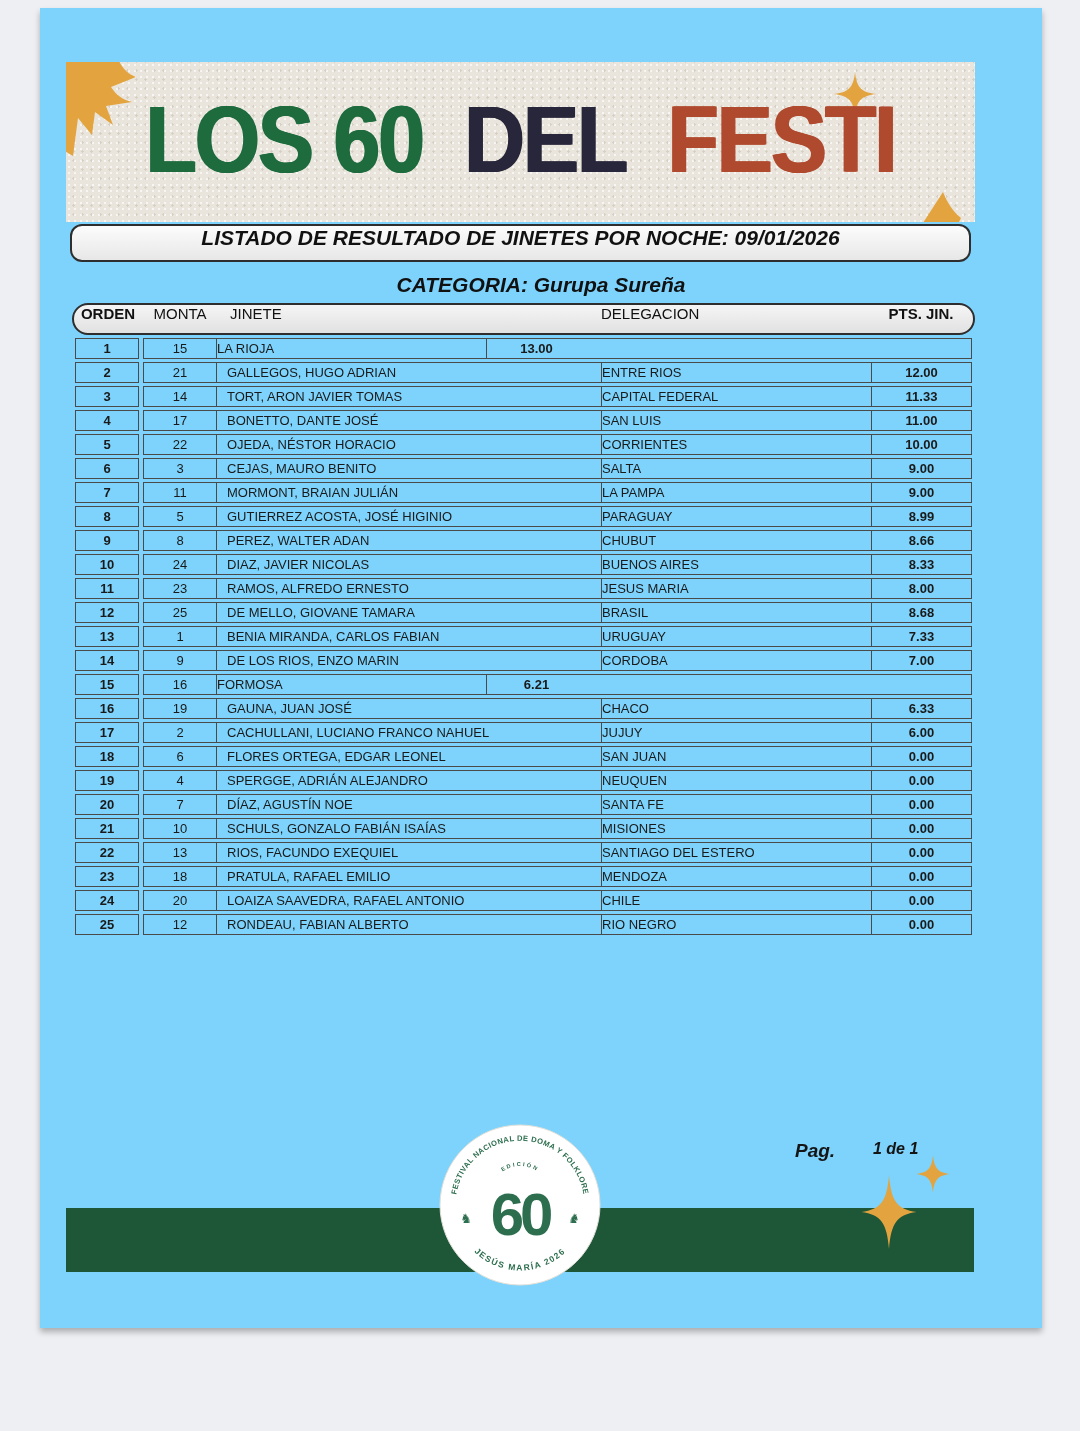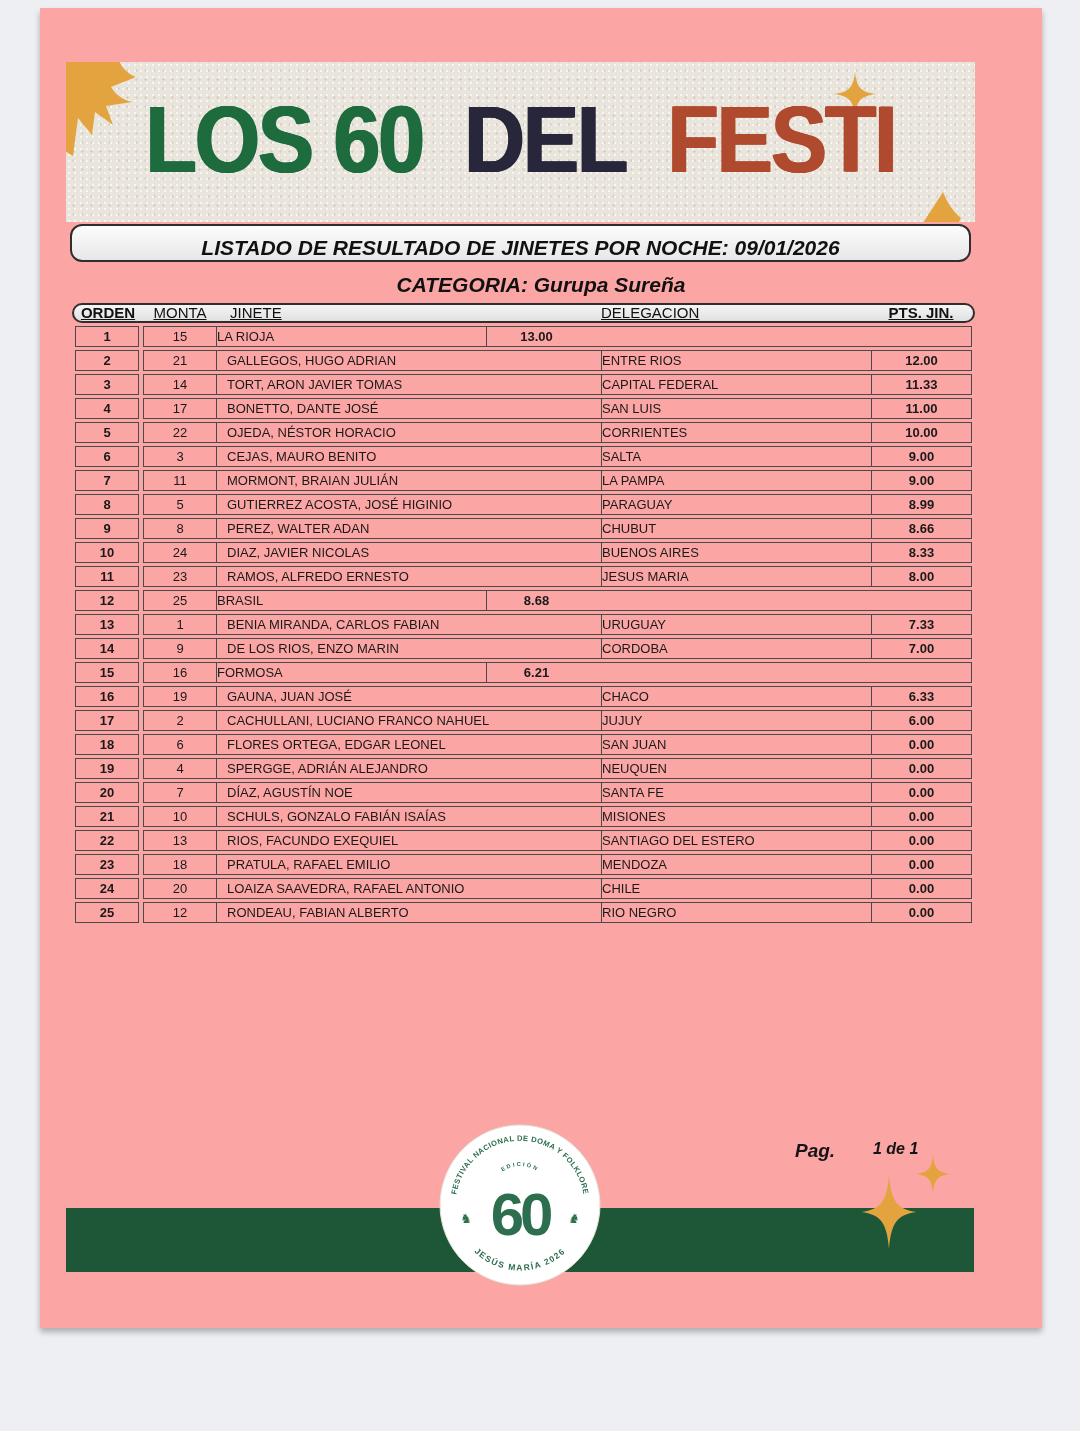--- a/index.html
+++ b/index.html
@@ -4,21 +4,21 @@
 <style>
   html,body{margin:0;padding:0;}
   body{
     width:1080px;height:1431px;position:relative;overflow:hidden;
     background:#edeff2;
     font-family:"Liberation Sans", sans-serif;
     color:#151515;
   }
   .page{
     position:absolute;left:40px;top:8px;width:1002px;height:1320px;
-    background:#fca5a5;
+    background:#7dd3fc;
     box-shadow:0 4px 6px rgba(0,0,0,.28);
   }
   
   .banner{
     position:absolute;left:26px;top:54px;width:909px;height:160px;
     background-color:#e9e5dc;
     background-image:
       radial-gradient(rgba(255,255,255,.65) 1px, transparent 1.3px),
       radial-gradient(rgba(190,183,166,.45) 1px, transparent 1.3px);
     background-size:6px 6px, 9px 9px;
@@ -36,36 +36,35 @@
   .t-navy{color:#28263a;margin-right:20px;}
   .t-rust{color:#b04a2e;}
   .splash-tl{position:absolute;left:-1px;top:-1px;}
   .sparkle-tr{position:absolute;left:766px;top:6px;}
   .corner-br{position:absolute;right:14px;bottom:-4px;}
   
   .subtitle-box{
     position:absolute;left:30px;top:216px;width:901px;height:38px;
     border:2px solid #2e2e2e;border-radius:12px;
     background:linear-gradient(#fcfcfc,#e7e7e7);
-    display:flex;align-items:flex-end;justify-content:center;
+    display:flex;align-items:flex-start;justify-content:center;
     font-style:italic;font-weight:600;font-size:21px;color:#111;
     box-sizing:border-box;
   }
   .categoria{
     position:absolute;left:0;width:100%;top:262px;height:30px;line-height:30px;
     text-align:center;font-style:italic;font-weight:600;font-size:21px;color:#111;
   }
   
   .results-table{position:absolute;left:32px;top:295px;width:903px;}
   .thead{
-    height:20px;border:2px solid #2e2e2e;border-radius:16px;
+    height:32px;border:2px solid #2e2e2e;border-radius:16px;
     background:linear-gradient(#f5f5f5,#e1e1e1);
-    display:flex;align-items:flex-end;font-size:15px;color:#111;
+    display:flex;align-items:flex-start;font-size:15px;color:#111;
     box-sizing:border-box;
-    text-decoration:underline;
   }
   .h-orden{width:68px;text-align:center;font-weight:bold;}
   .h-monta{width:76px;text-align:center;}
   .h-jinete{flex:1;padding-left:12px;}
   .h-deleg{width:272px;padding-left:4px;box-sizing:border-box;}
   .h-pts{width:104px;text-align:center;font-weight:bold;}
   .rows{margin-top:3px;margin-left:3px;width:897px;}
   .row{display:flex;height:21px;margin-bottom:3px;font-size:13px;color:#1a1a1a;}
   .c{display:flex;align-items:center;box-sizing:border-box;overflow:hidden;white-space:nowrap;}
   .cell-orden{width:64px;border:1px solid #4a4a4a;justify-content:center;font-weight:bold;margin-right:4px;}
@@ -231,20 +230,21 @@
         <div class="c cell-jinete">RAMOS, ALFREDO ERNESTO</div>
         <div class="c cell-deleg">JESUS MARIA</div>
         <div class="c cell-pts">8.00</div>
       </div>
     </div>
 
     <div class="row">
       <div class="c cell-orden">12</div>
       <div class="grp">
         <div class="c cell-monta">25</div>
+        <div class="c cell-jinete">DE MELLO, GIOVANE TAMARA</div>
         <div class="c cell-deleg">BRASIL</div>
         <div class="c cell-pts">8.68</div>
       </div>
     </div>
 
     <div class="row">
       <div class="c cell-orden">13</div>
       <div class="grp">
         <div class="c cell-monta">1</div>
         <div class="c cell-jinete">BENIA MIRANDA, CARLOS FABIAN</div>

